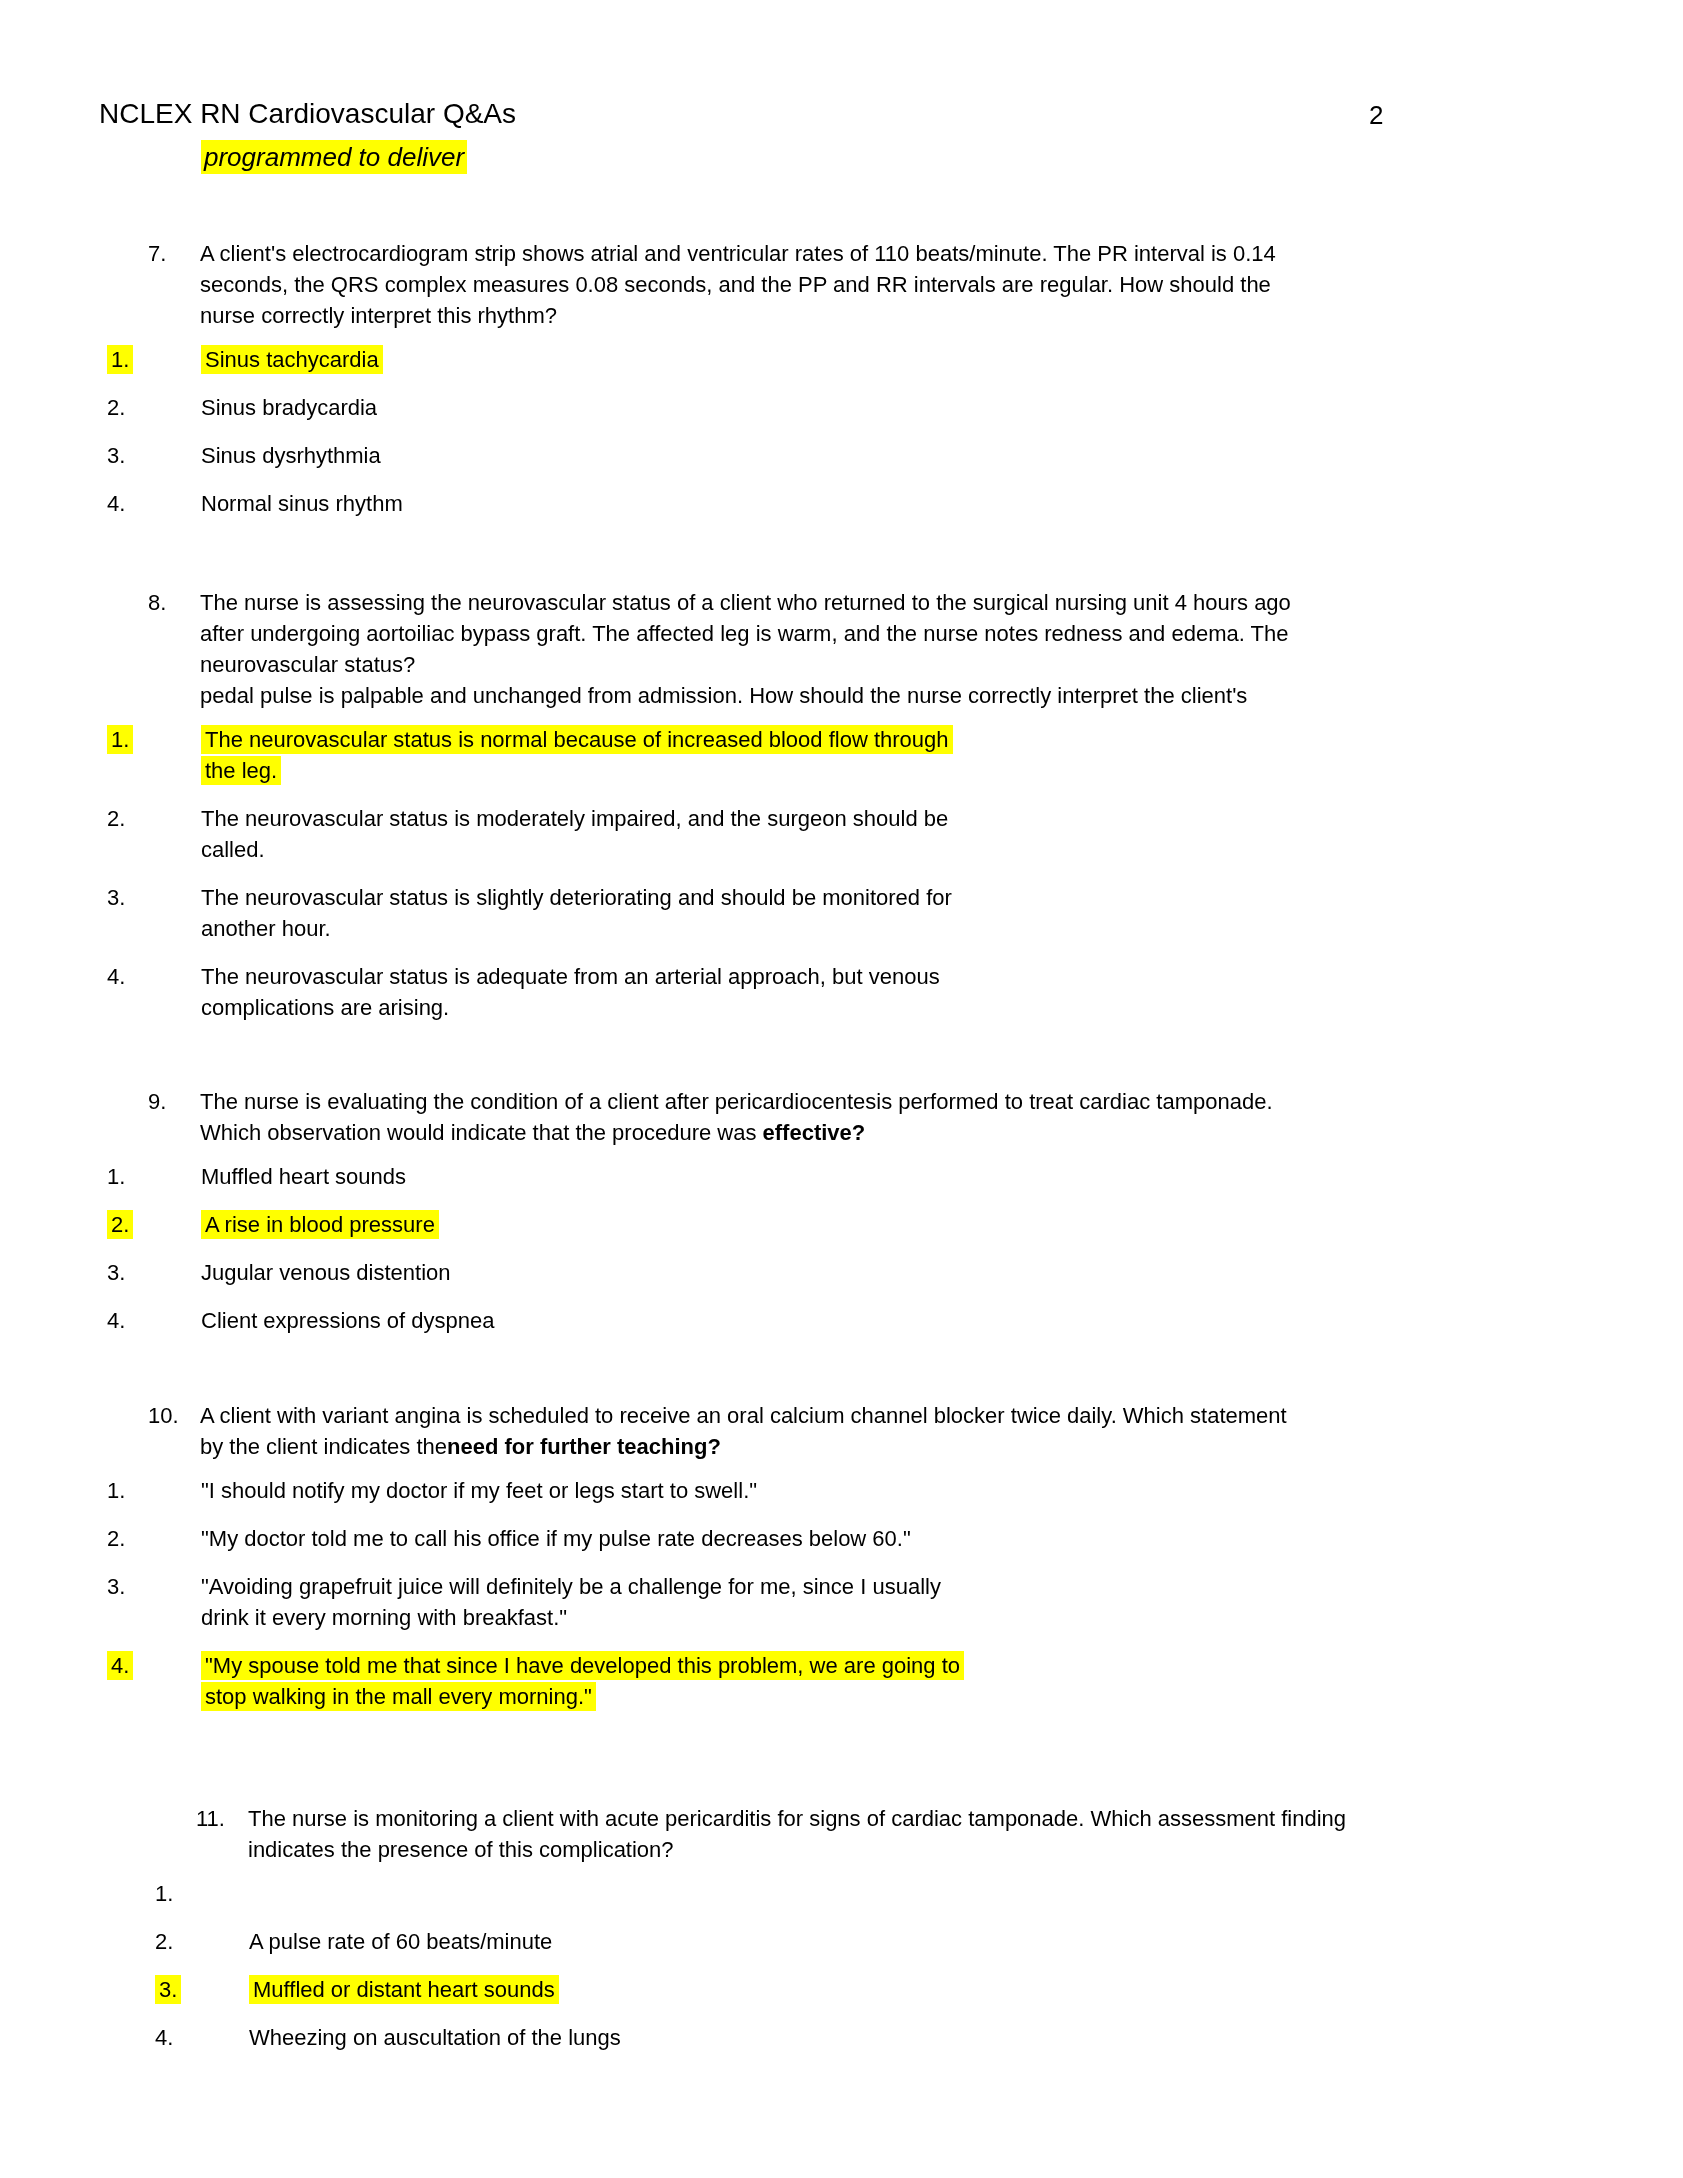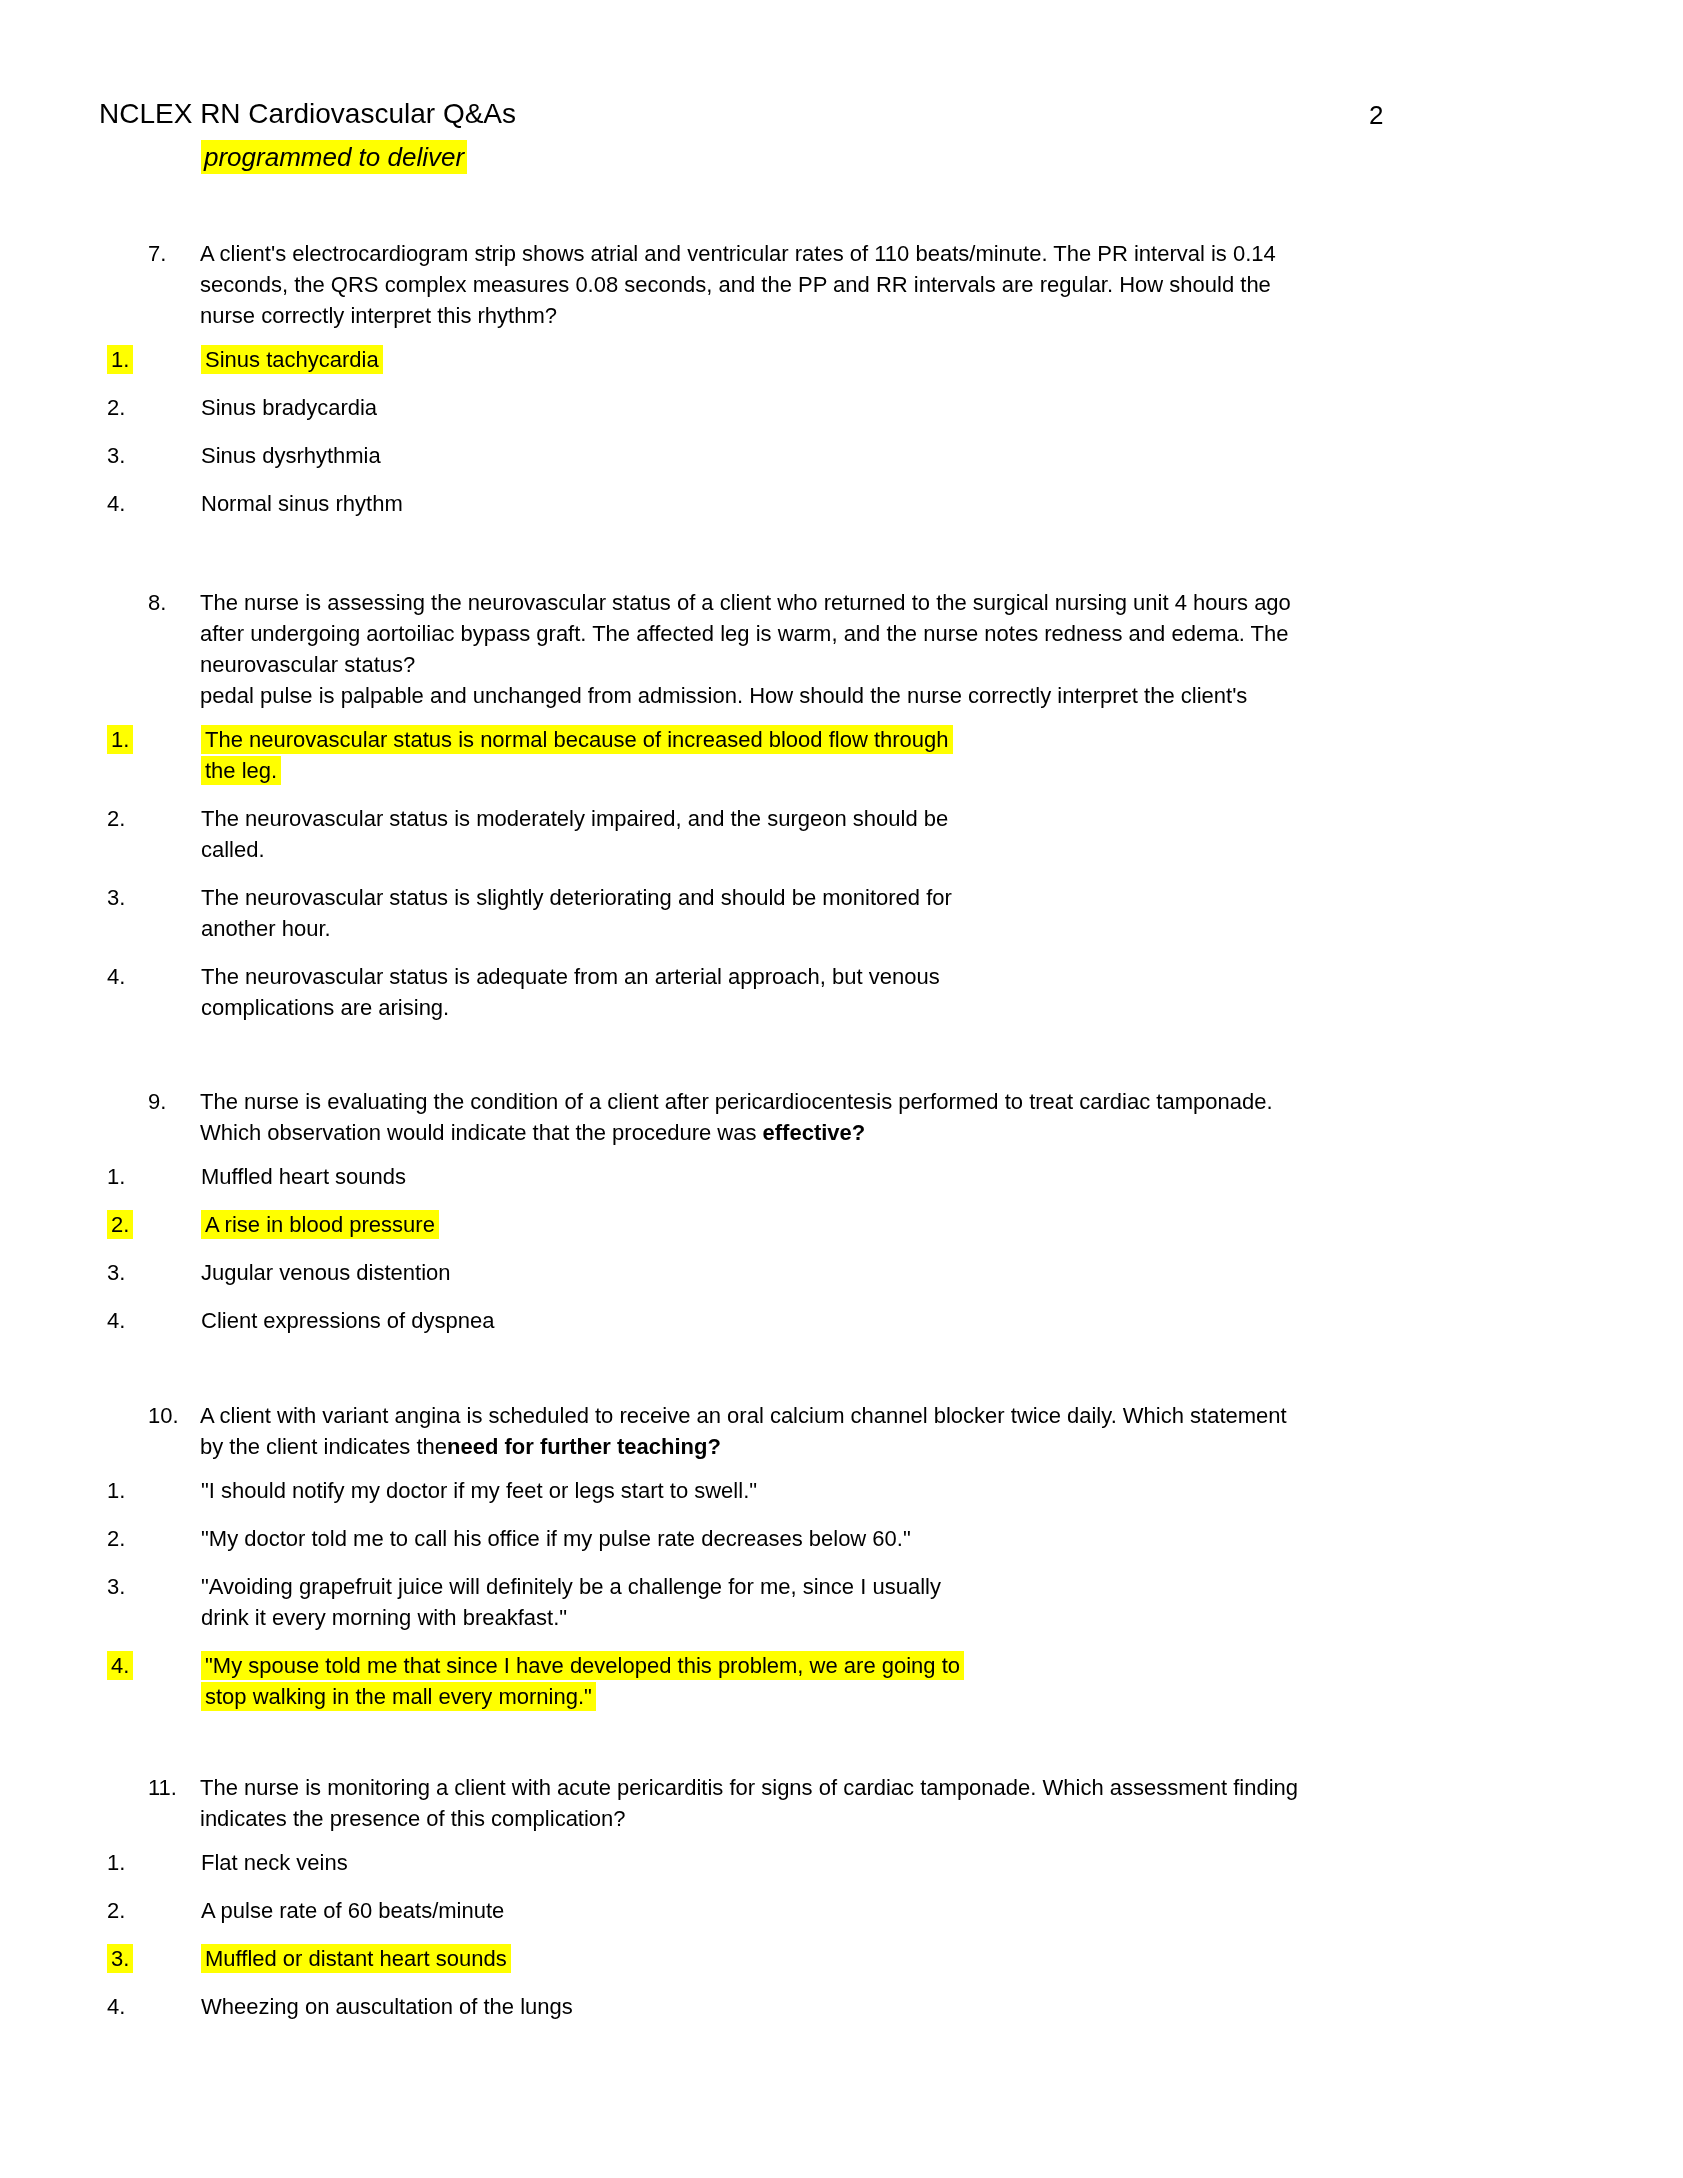--- a/index.html
+++ b/index.html
@@ -39,21 +39,21 @@
   .opts { margin-top: 13px; }
   .opt { display: flex; margin-left: 107px; }
   .opt + .opt { margin-top: 17px; }
   .opt-num { width: 94px; flex: none; font-size: 22px; line-height: 31px; }
   .opt-num .hl, .opt-text .hl { padding: 2px 4px; }
   .opt-text { width: 950px; }
 
   .m-q8  { margin-top: 68px; }
   .m-q9  { margin-top: 63px; }
   .m-q10 { margin-top: 64px; }
-  .m-q11 { margin-top: 60px; }
+  .m-q11 { margin-top: 91px; padding-left: 48px; }
 
   b { font-weight: bold; }
 </style>
 </head>
 <body>
 
 <div class="page">
 
   <div class="header-title">NCLEX RN Cardiovascular Q&amp;As</div>
   <div class="page-num">2</div>
@@ -218,23 +218,20 @@
       <div class="q">
         <span class="q-num">11.</span>
         <div class="q-text">
           <div class="line">The nurse is monitoring a client with acute pericarditis for signs of cardiac tamponade. Which assessment finding</div>
           <div class="line">indicates the presence of this complication?</div>
         </div>
       </div>
       <div class="opts">
         <div class="opt">
           <span class="opt-num">1.</span>
-          <div class="opt-text">
-            <div class="line">Flat neck veins</div>
-          </div>
         </div>
         <div class="opt">
           <span class="opt-num">2.</span>
           <div class="opt-text">
             <div class="line">A pulse rate of 60 beats/minute</div>
           </div>
         </div>
         <div class="opt">
           <span class="opt-num"><span class="hl">3.</span></span>
           <div class="opt-text">

